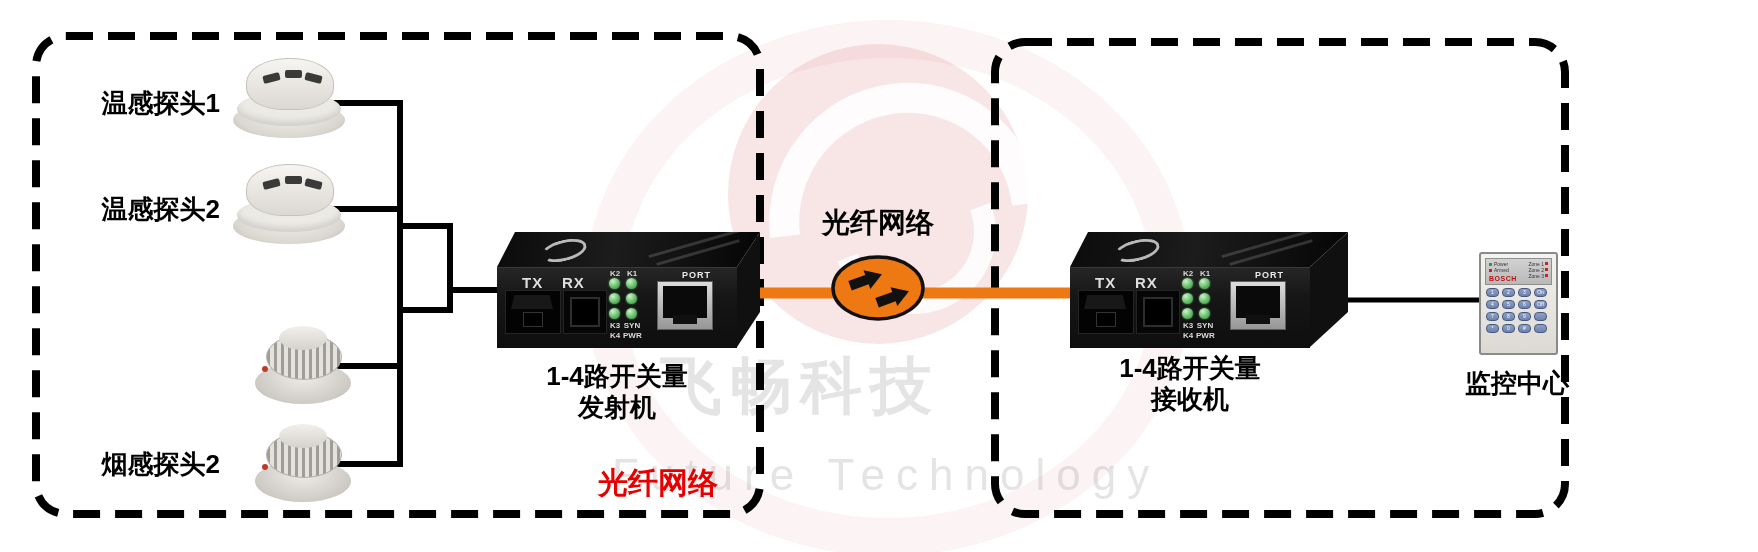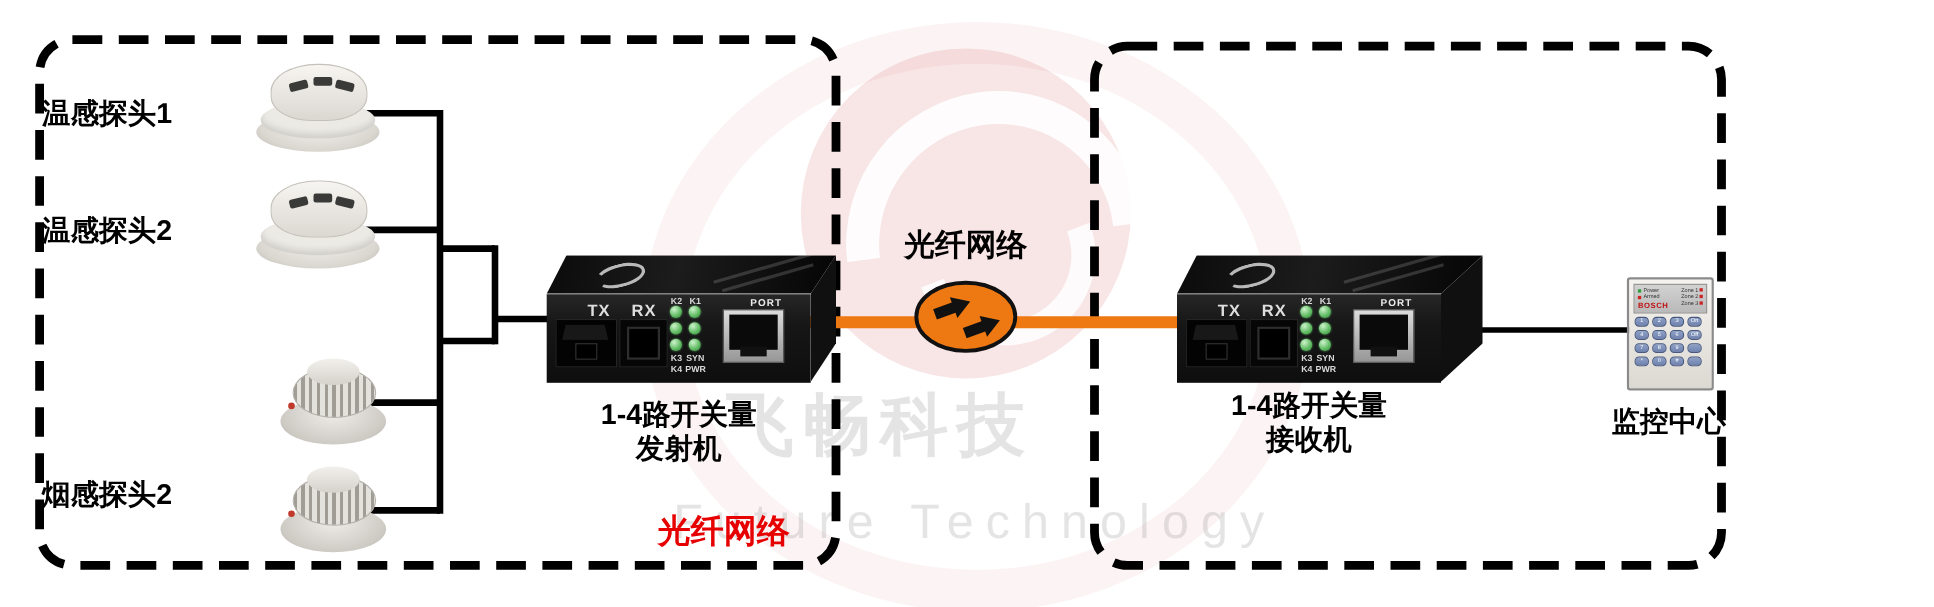--- a/index.html
+++ b/index.html
@@ -40,42 +40,42 @@
   .ts-vent.v3{left:72px;top:16px;transform:rotate(14deg);}
   .sensor.smoke{width:96px;height:78px;}
   .ss-base{position:absolute;bottom:0;left:0;width:96px;height:42px;border-radius:50%;
            background:radial-gradient(ellipse at 50% 30%,#f0eeea,#cdcac4 72%,#a9a69f);}
   .ss-grill{position:absolute;top:8px;left:11px;width:74px;height:44px;border-radius:50%;
             background:repeating-linear-gradient(90deg,#a09d97 0 3px,#e4e2dd 3px 7px);
             border:1px solid #b4b1ab;}
   .ss-cap{position:absolute;top:0;left:24px;width:48px;height:24px;border-radius:50%;
           background:linear-gradient(#f2f0ec,#d5d2cc);}
   .ss-led{left:7px;top:40px;width:6px;height:6px;border-radius:50%;background:#c0392b;}
-  .sensor-label{position:absolute;left:38px;width:182px;font-size:26px;
+  .sensor-label{position:absolute;left:38px;width:182px;text-align:right;font-size:26px;
                 font-weight:bold;color:#000;z-index:2;white-space:nowrap;}
 
   
   .unit{position:absolute;width:263px;height:115px;z-index:2;}
   .u-top{position:absolute;left:0;top:0;width:263px;height:35px;
          background:linear-gradient(100deg,#0b0b0b,#1c1c1c 45%,#050505);
          clip-path:polygon(18px 0,263px 0,240px 35px,0 35px);}
   .u-side{position:absolute;left:240px;top:0;width:23px;height:115px;background:#101010;
           clip-path:polygon(0 35px,23px 0,23px 80px,0 115px);}
   .unit.rxu{width:278px;}
   .unit.rxu .u-top{width:278px;clip-path:polygon(18px 0,278px 0,240px 35px,0 35px);}
   .unit.rxu .u-side{width:38px;clip-path:polygon(0 35px,38px 0,38px 80px,0 115px);}
   .u-front{position:absolute;left:0;top:35px;width:240px;height:80px;
            background:linear-gradient(180deg,#262626,#161616 35%,#0e0e0e);
            border-top:1px solid #3a3a3a;}
   .u-logo{left:44px;top:8px;width:40px;height:15px;border:3px solid rgba(255,255,255,.7);
           border-left-color:transparent;border-radius:50%;transform:rotate(-14deg);}
   .u-streak{height:3px;background:rgba(255,255,255,.16);transform:rotate(-16deg);}
   .u-streak.s1{left:150px;top:10px;width:95px;}
   .u-streak.s2{left:158px;top:19px;width:86px;}
-  .u-txt{position:absolute;font-size:15px;font-weight:bold;color:#dedede;letter-spacing:1px;margin-left:12px;}
+  .u-txt{position:absolute;font-size:15px;font-weight:bold;color:#dedede;letter-spacing:1px;}
   .u-txt.tx{left:25px;top:6px;}
   .u-txt.rx{left:65px;top:6px;}
   .sc-port{position:absolute;left:8px;top:22px;width:54px;height:42px;background:#030303;
            border:1px solid #242424;}
   .sc-port:before{content:"";position:absolute;left:5px;top:4px;width:42px;height:14px;
                   background:#181818;clip-path:polygon(8% 0,92% 0,100% 100%,0 100%);}
   .sc-port:after{content:"";position:absolute;left:17px;top:21px;width:18px;height:13px;
                  background:#000;border:1px solid #333;}
   .sq-port{position:absolute;left:66px;top:22px;width:42px;height:42px;background:#060606;
            border:1px solid #242424;}
@@ -154,21 +154,21 @@
     <line x1="730" y1="293" x2="1075" y2="293" stroke="#EE7912" stroke-width="11"></line>
     <g>
       <ellipse cx="878" cy="288" rx="45" ry="31" fill="#EE7912" stroke="#111" stroke-width="3.5"></ellipse>
       <path fill="#111" transform="translate(866,280) rotate(-20)" d="M-17,-5 L1,-5 L1,-10 L17,0 L1,10 L1,5 L-17,5 Z"></path>
       <path fill="#111" transform="translate(893,297) rotate(-20)" d="M-17,-5 L1,-5 L1,-10 L17,0 L1,10 L1,5 L-17,5 Z"></path>
     </g>
   </svg>
 
   <div class="sensor-label" style="top:86px">温感探头1</div>
   <div class="sensor-label" style="top:192px">温感探头2</div>
-  <div class="sensor-label" style="top:432px">烟感探头2</div>
+  <div class="sensor-label" style="top:447px">烟感探头2</div>
 
   <div class="sensor temp" style="left:233px;top:58px">
     <div class="ts-base"></div>
       <div class="ts-mid"></div>
     <div class="ts-dome"></div>
     <i class="ts-vent v1"></i>
       <i class="ts-vent v2"></i>
       <i class="ts-vent v3"></i>
   </div>
   <div class="sensor temp" style="left:233px;top:164px">

